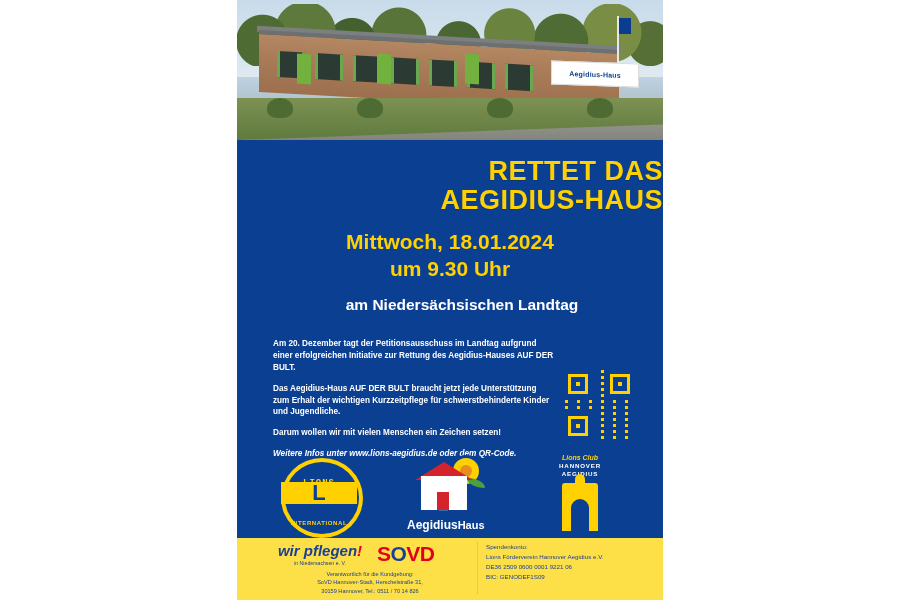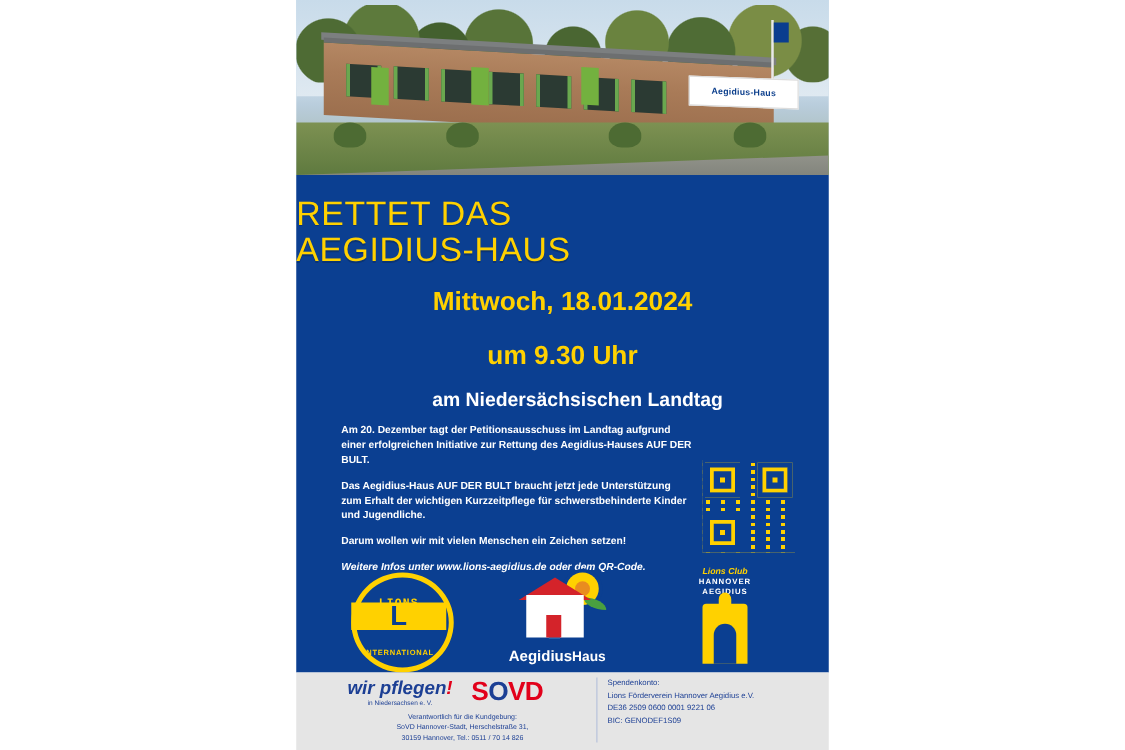--- a/index.html
+++ b/index.html
@@ -98,39 +98,39 @@
 
   
   .bluepanel {
     position: absolute;
     left: 237px; top: 140px; width: 426px; height: 398px;
     background: #0b3f91;
   }
 
   .headline {
     color: #ffd100;
-    font-weight: normal;
-    text-align: left;
+    font-weight: bold;
+    text-align: right;
     letter-spacing: .5px;
     line-height: 1.08;
     font-size: 27px;
     margin-top: 17px;
     text-shadow: 0 1px 0 rgba(0,0,0,.18);
   }
   .headline .l2 { display: block; }
 
   .datum {
     color: #ffd100;
     font-weight: bold;
     text-align: center;
     font-size: 21px;
     line-height: 1.25;
     margin-top: 14px;
   }
-  .uhr { display: block; margin-top: 16px; }
+  .uhr { display: block; }
 
   .ort {
     color: #ffffff;
     font-weight: bold;
     text-align: center;
     font-size: 15.5px;
     line-height: 1.3;
     margin-top: 13px;
     padding-left: 24px;
   }
@@ -263,21 +263,21 @@
   }
   .clublogo .gate::after {
     content: ""; position: absolute; left: 13px; top: -9px; width: 10px; height: 11px;
     background: #ffd100; border-radius: 50% 50% 0 0;
   }
 
   
   .footer {
     position: absolute;
     left: 237px; top: 538px; width: 426px; height: 62px;
-    background: #e5e5e5;
+    background: #fde047;
   }
 
   .wirpflegen {
     position: absolute; left: 28px; top: 4px; width: 110px; text-align: center;
   }
   .wirpflegen .wp1 {
     color: #1c3f94; font-size: 15px; font-weight: bold; font-style: italic;
   }
   .wirpflegen .wp1 .exc { color: #e2001a; }
   .wirpflegen .wp2 {

